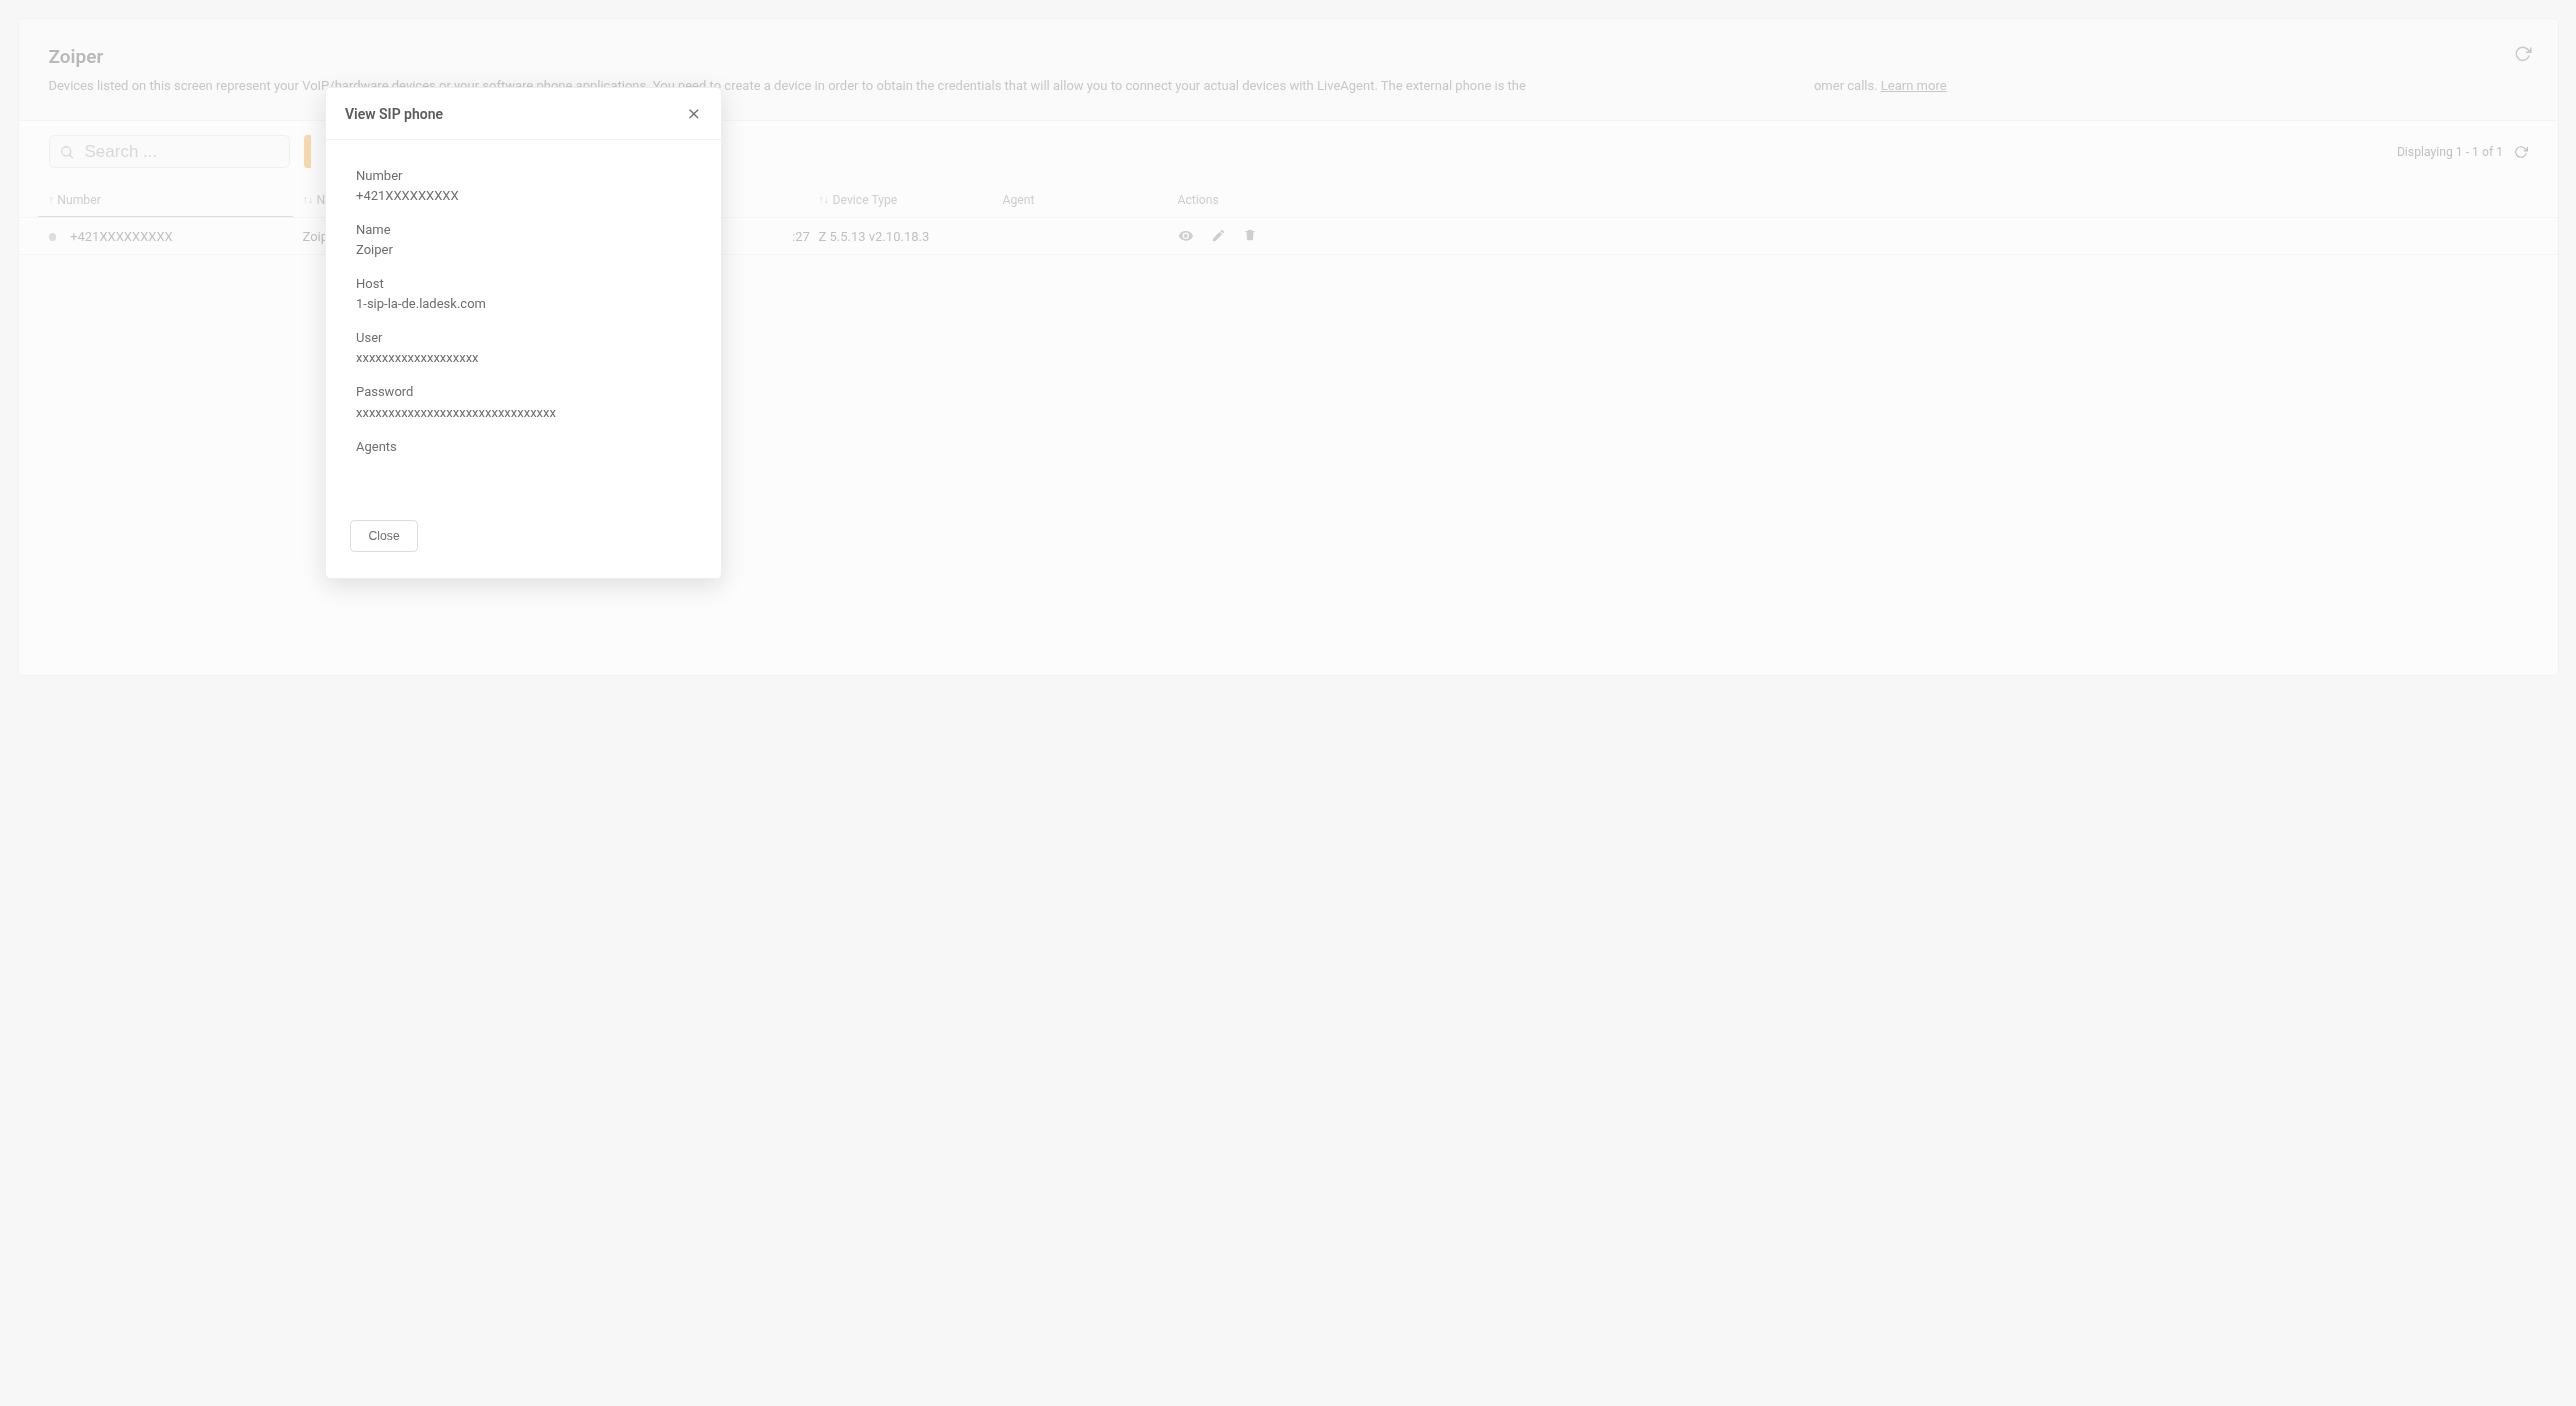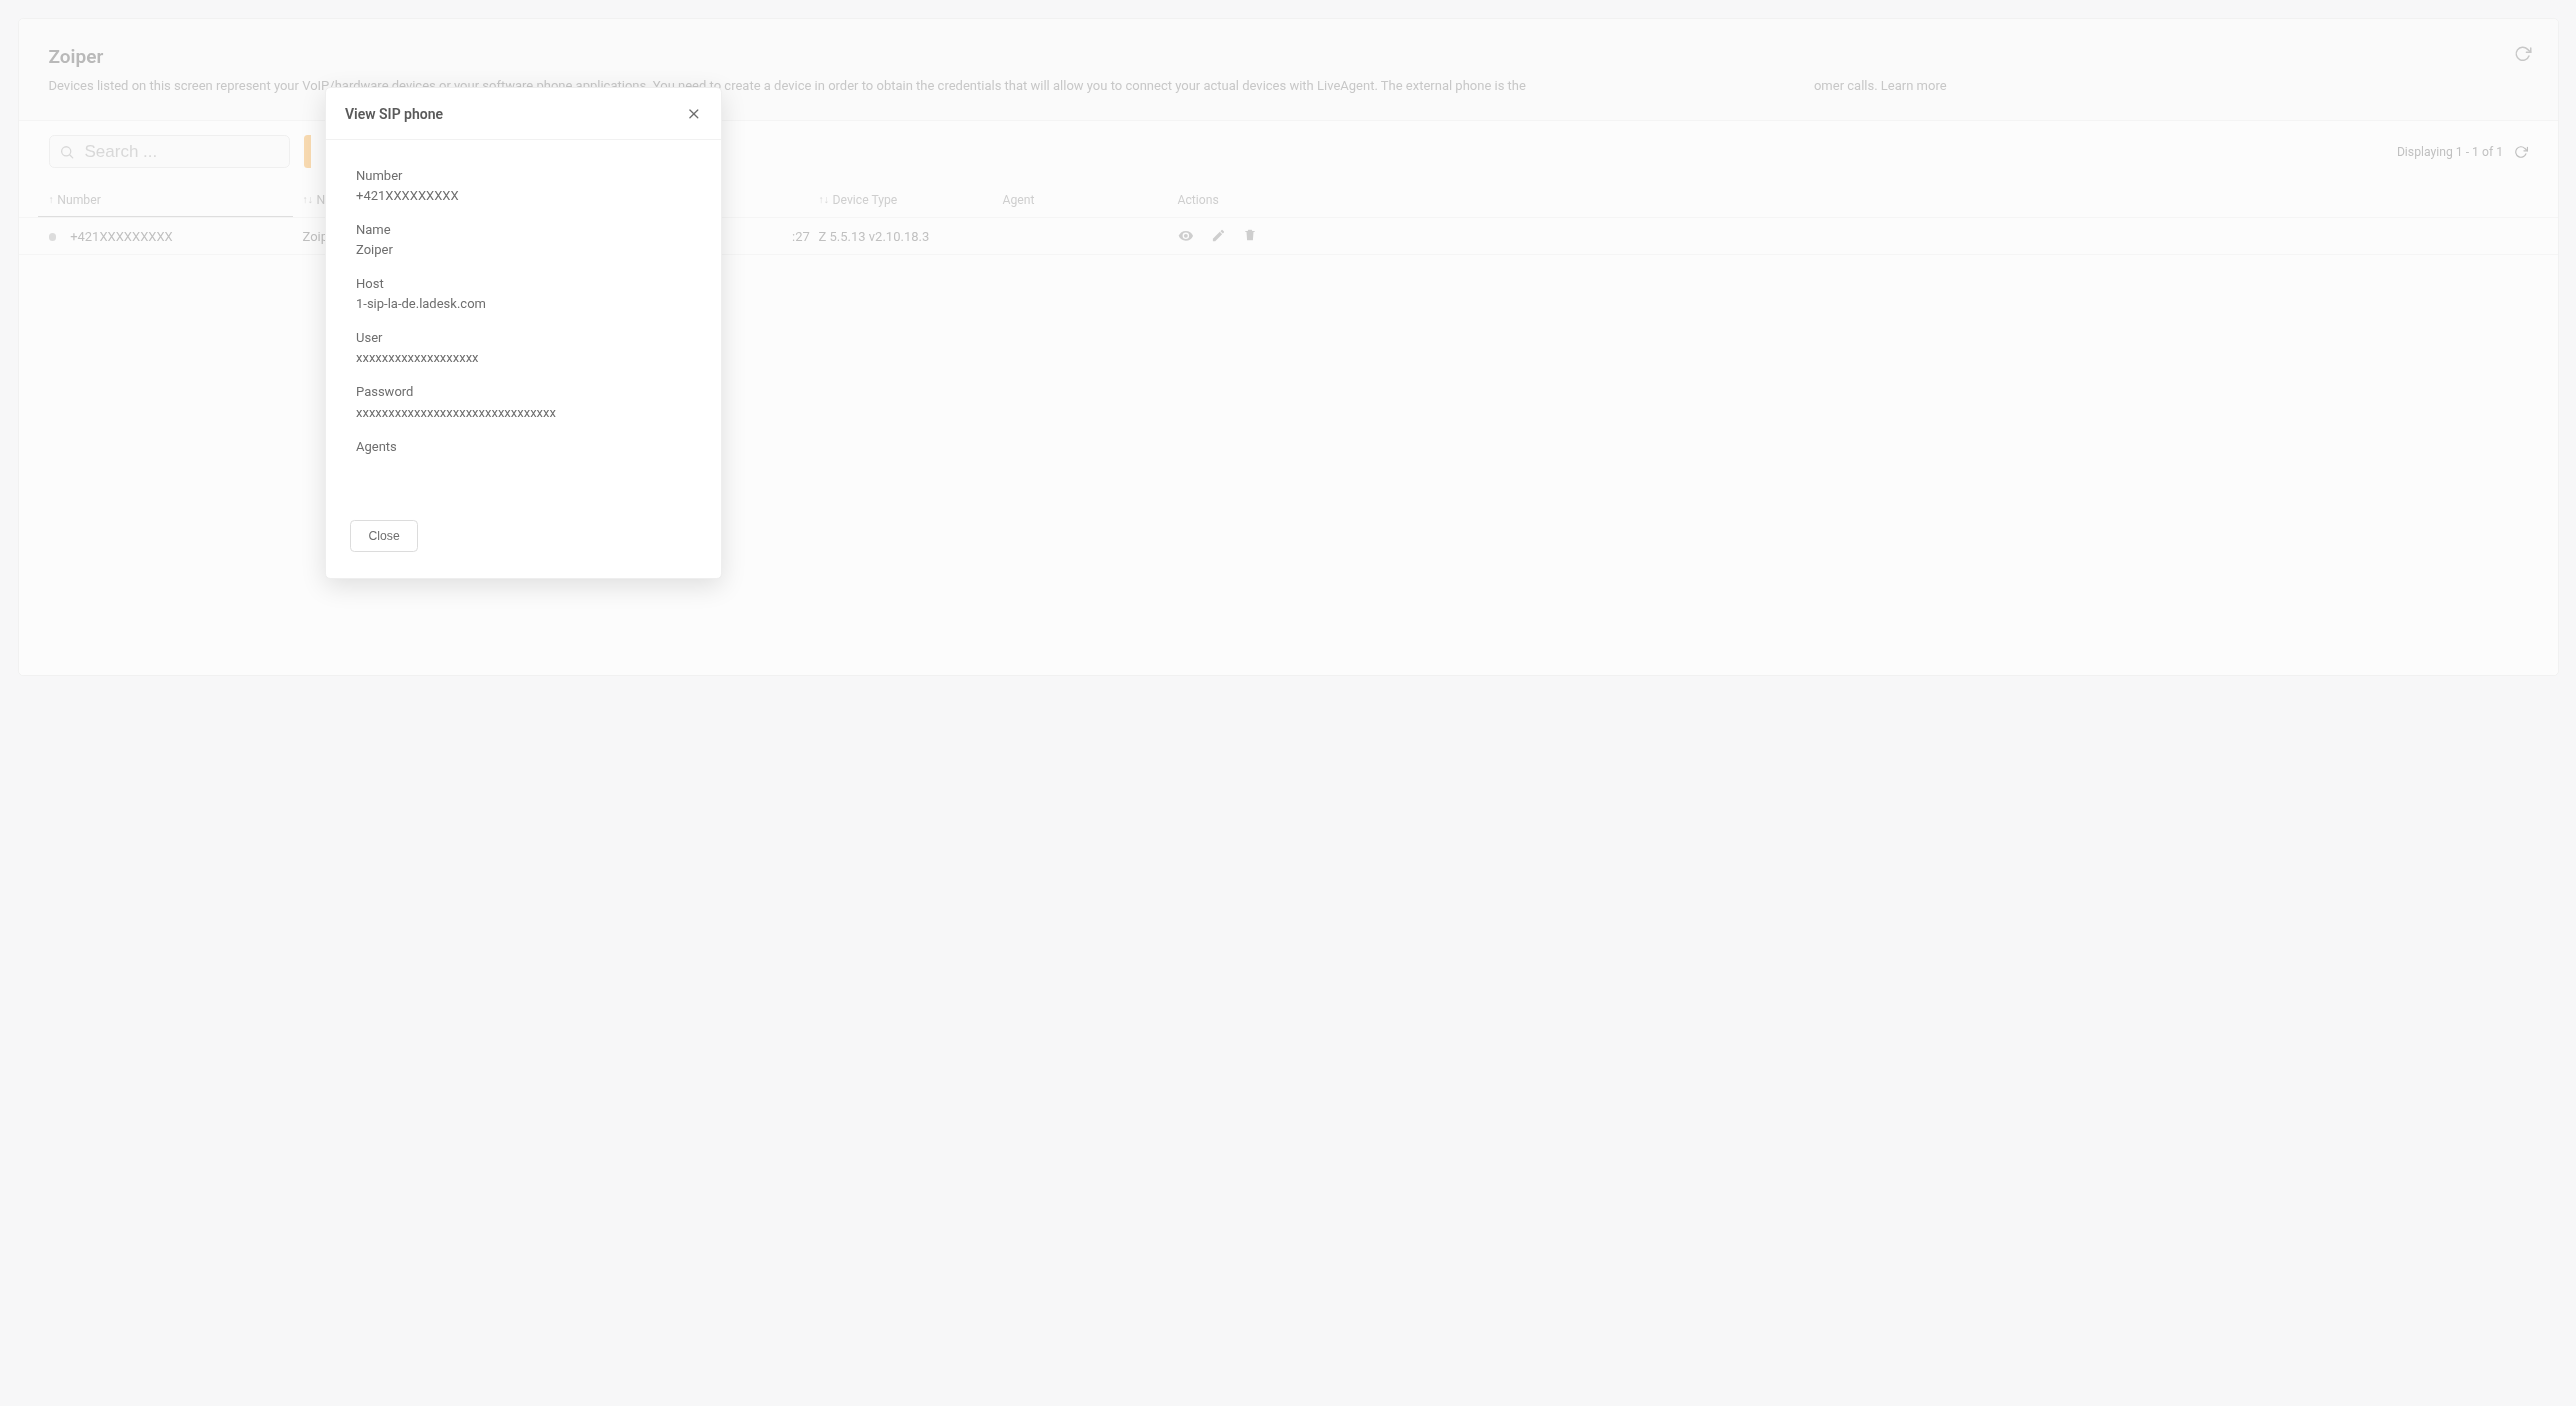--- a/index.html
+++ b/index.html
@@ -36,21 +36,21 @@
     font-weight: 600;
     color: #6b6b6b;
     margin-bottom: 8.7px;
   }
   .card-desc {
     font-size: 13px;
     color: #8a8a8a;
     line-height: 1.5;
     max-width: 95%;
   }
-  .card-desc a { color: #8a8a8a; cursor: pointer; }
+  .card-desc a { color: #8a8a8a; text-decoration: underline; cursor: pointer; }
   .header-refresh {
     position: absolute;
     top: 26px;
     right: 26px;
     color: #8a8a8a;
     cursor: pointer;
   }
 
   
   .toolbar {

